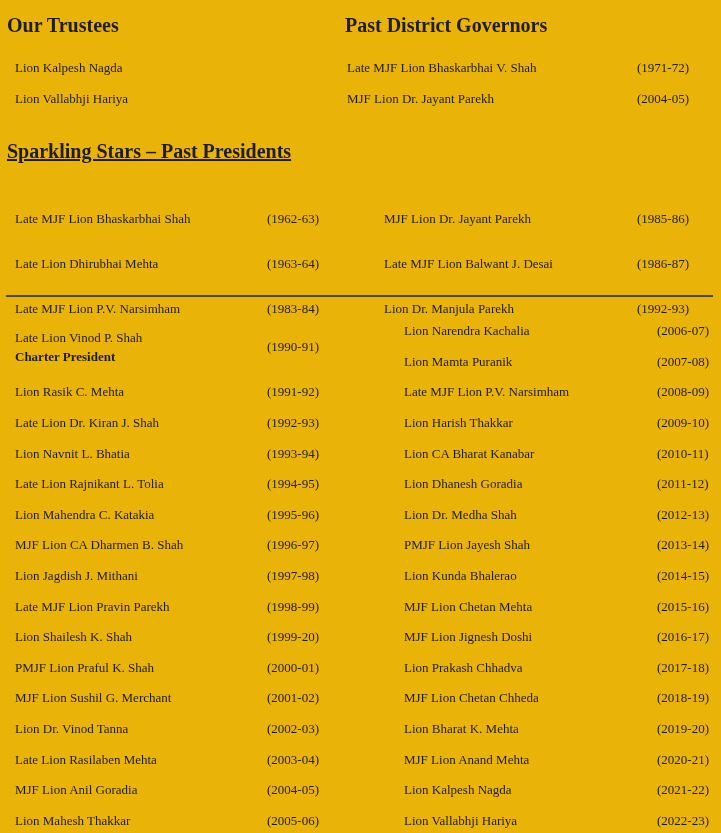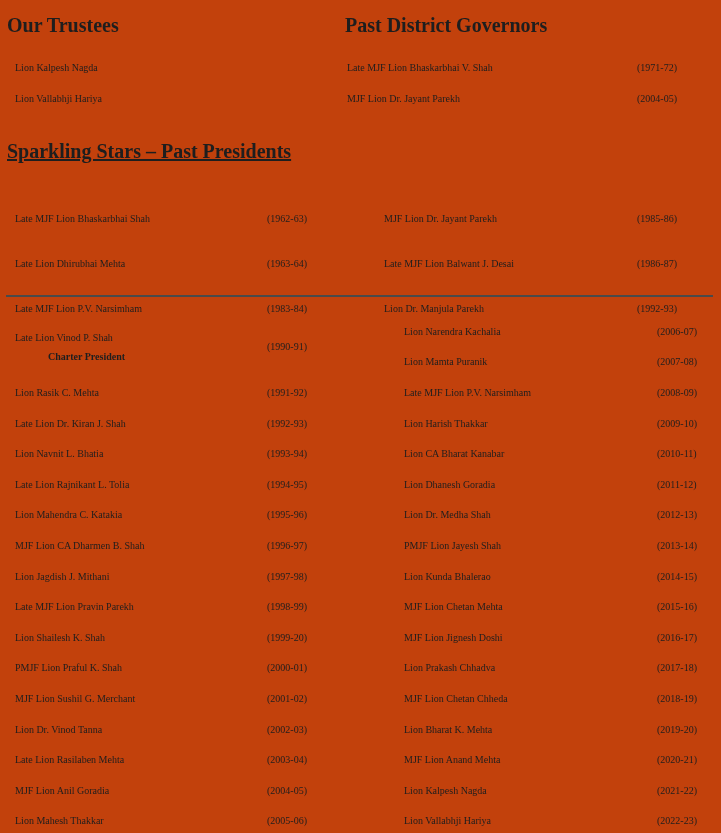--- a/index.html
+++ b/index.html
@@ -3,38 +3,38 @@
 <meta charset="utf-8">
 <style>
   * { margin: 0; padding: 0; box-sizing: border-box; }
   html, body { background: #ffffff; }
   body {
     width: 721px; height: 833px;
     font-family: "Liberation Serif", serif;
     color: #1e1e1e;
     overflow: hidden;
   }
-  .page { position: relative; width: 721px; height: 833px; background: #c2410c; overflow: hidden; }
+  .page { position: relative; width: 721px; height: 833px; background: #eab308; overflow: hidden; }
 
   .h {
     position: absolute;
     font-size: 20px;
     font-weight: bold;
     white-space: nowrap;
     line-height: 24px;
   }
   .trustees-h  { left: 7px;   top: 13px; }
   .governors-h { left: 345px; top: 13px; }
   .pp-h        { left: 7px;   top: 139px; text-decoration: underline; }
 
   .col { position: absolute; }
-  .row { display: flex; align-items: center; font-size: 10px; }
+  .row { display: flex; align-items: center; font-size: 13px; }
   .nblock { display: flex; flex-direction: column; justify-content: flex-start; }
   .nm, .name, .years, .subtitle { white-space: nowrap; }
-  .subtitle { font-weight: bold; margin-left: 33px; }
+  .subtitle { font-weight: bold; }
   .years { width: 78px; }
 
   
   .trustees-col  { left: 15px;  top: 52px; }
   .trustees-col .row { height: 31px; }
   .governors-col { left: 347px; top: 52px; }
   .governors-col .row { height: 31px; }
   .governors-col .nblock { width: 290px; }
 
   

